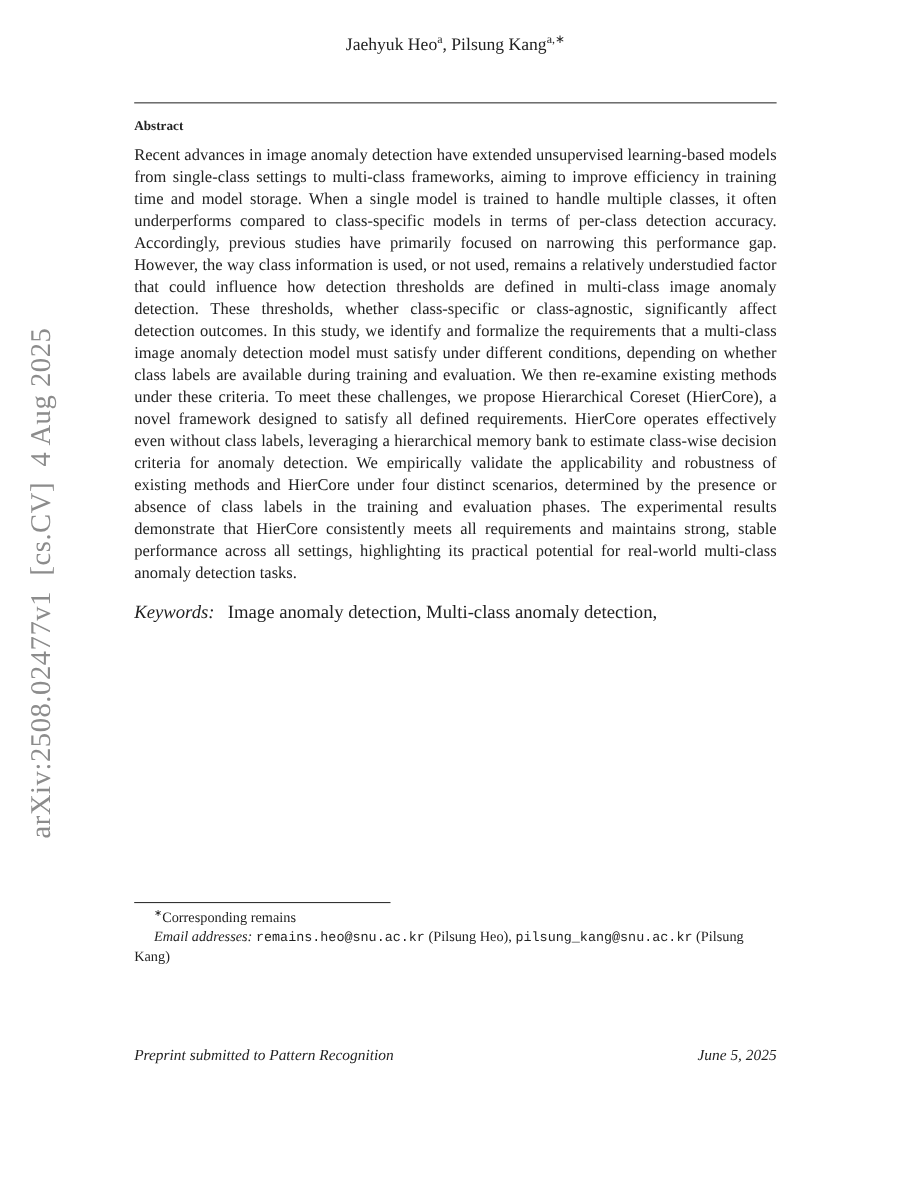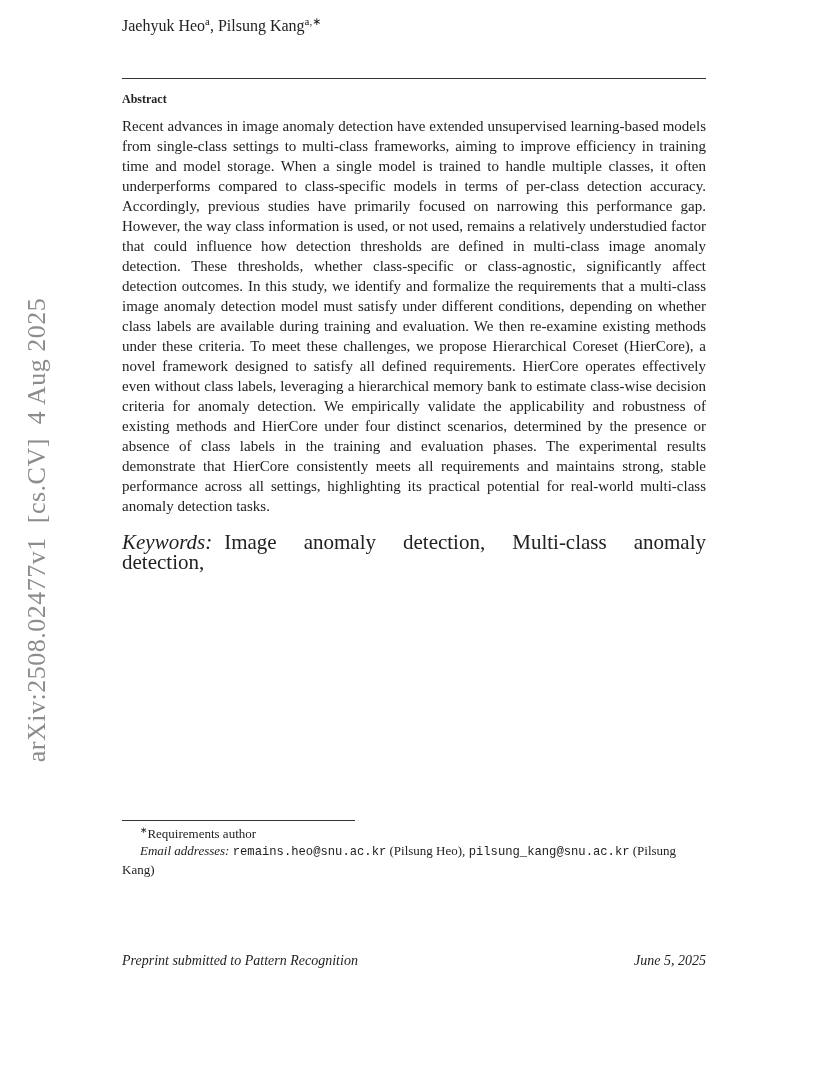--- a/index.html
+++ b/index.html
@@ -37,21 +37,22 @@
     width: 584px;
   }
   .title {
     margin: 124px 0 0 0;
     text-align: center;
     font-size: 23px;
     font-weight: normal;
     line-height: 31px;
   }
   .authors {
-    margin-top: 17px;
+    margin-top: 32px;
+    text-align: center;
     font-size: 16px;
   }
   .authors sup, .affiliation sup, .fn-line sup {
     font-size: 68%;
     line-height: 0;
   }
   .affiliation {
     margin-top: 14px;
     text-align: center;
     font-style: italic;
@@ -69,21 +70,21 @@
     font-weight: bold;
   }
   .abstract-body {
     margin: 9px 0 16px 0;
     font-size: 15px;
     line-height: 20px;
     text-align: justify;
   }
   .keywords {
     margin: 9px 0 0 0;
-    font-size: 21px;
+    font-size: 17px;
     line-height: 20px;
     text-align: justify;
   }
   .keywords .kw-label {
     font-style: italic;
     margin-right: 12px;
   }
   .footnote {
     position: absolute;
     left: 122px;
@@ -144,21 +145,21 @@
 
     <p class="keywords">
       <span class="kw-label">Keywords:</span><span>Image anomaly detection, Multi-class anomaly detection,</span>
     </p>
 
   </div>
 
   <div class="footnote">
     <div class="footnote-rule"></div>
     <p class="fn-line fn-indent">
-      <sup>∗</sup><span>Requirements author</span>
+      <sup>∗</sup><span>Corresponding remains</span>
     </p>
     <p class="fn-line fn-indent">
       <span class="fn-email-label">Email addresses:</span>
       <span class="mono">remains.heo@snu.ac.kr</span>
       <span>(Pilsung Heo),</span>
       <span class="mono">pilsung_kang@snu.ac.kr</span>
       <span>(Pilsung Kang)</span>
     </p>
   </div>
 

